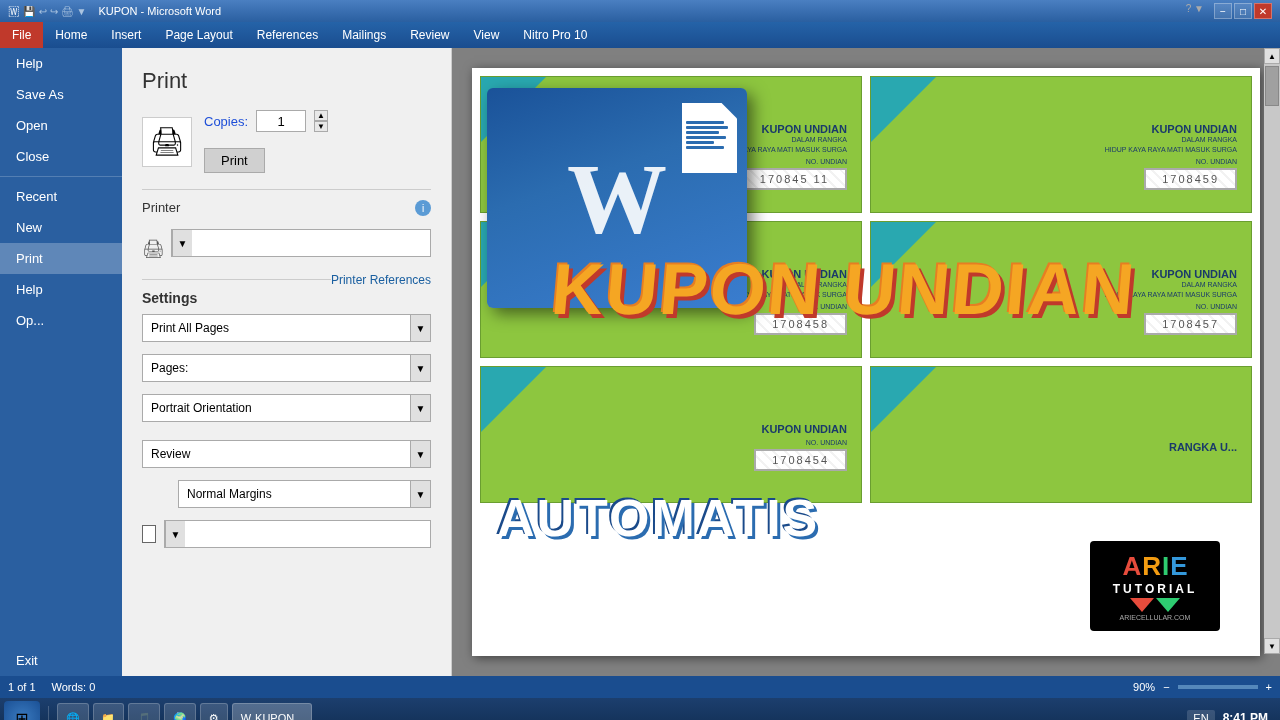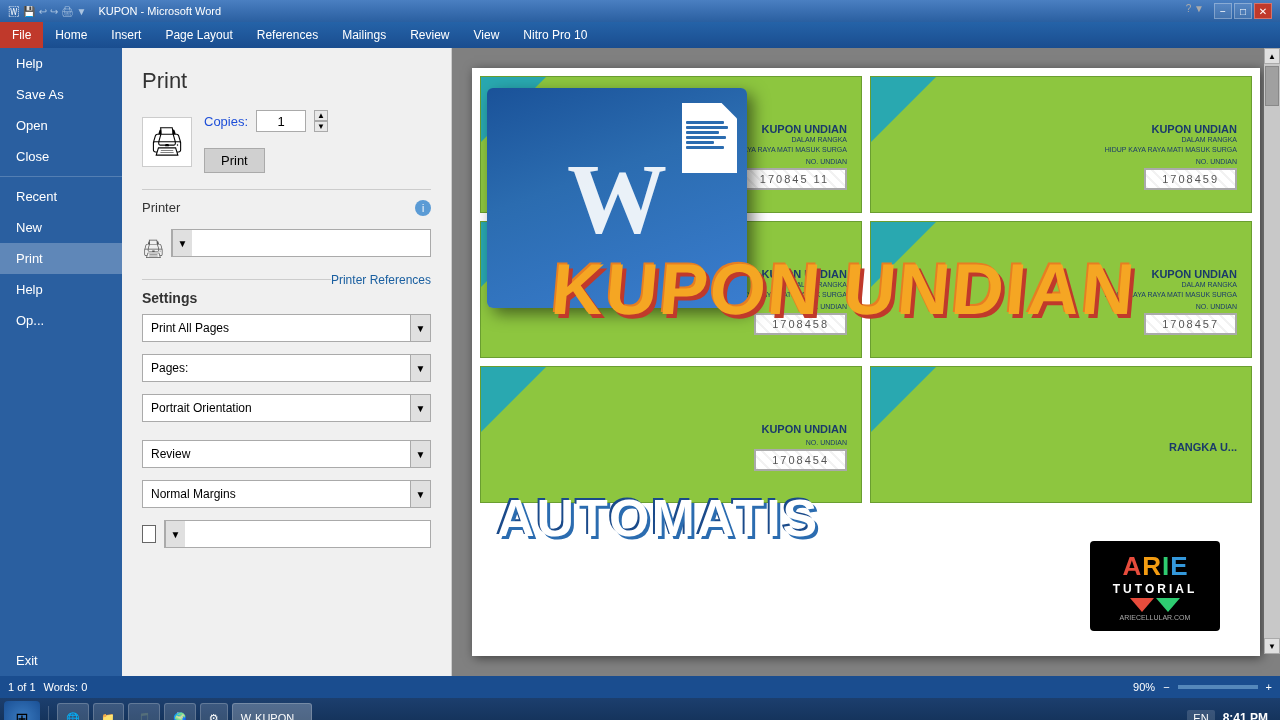--- a/index.html
+++ b/index.html
@@ -263,21 +263,21 @@
     .status-bar {
       height: 22px;
       background: #1a4d8f;
       color: white;
       font-size: 11px;
       display: flex;
       align-items: center;
       padding: 0 8px;
       justify-content: space-between;
     }
-    .status-left { display: flex; gap: 8px; }
+    .status-left { display: flex; gap: 16px; }
     .status-right { display: flex; align-items: center; gap: 8px; }
     .zoom-slider { width: 80px; height: 4px; background: #5588bb; }
 
     
     .taskbar {
       height: 40px;
       background: linear-gradient(to bottom, #1c3f6e, #0f2a4e);
       display: flex;
       align-items: center;
       padding: 0 4px;
@@ -470,21 +470,21 @@
         </div>
       </div>
 
       <div style="margin-top:6px;">
         <div class="dropdown-row">
           <span class="dropdown-value">Review</span>
           <div class="dropdown-arrow">▼</div>
         </div>
       </div>
 
-      <div style="margin-top:6px;">
+      <div style="margin-top:6px;margin-left:36px;">
         <div class="dropdown-row">
           <span class="dropdown-value">Normal Margins</span>
           <div class="dropdown-arrow">▼</div>
         </div>
       </div>
 
       <div style="margin-top:6px; display:flex; align-items:center; gap:8px;">
         <div class="small-page-icons">
           <div class="small-page"></div>
         </div>

